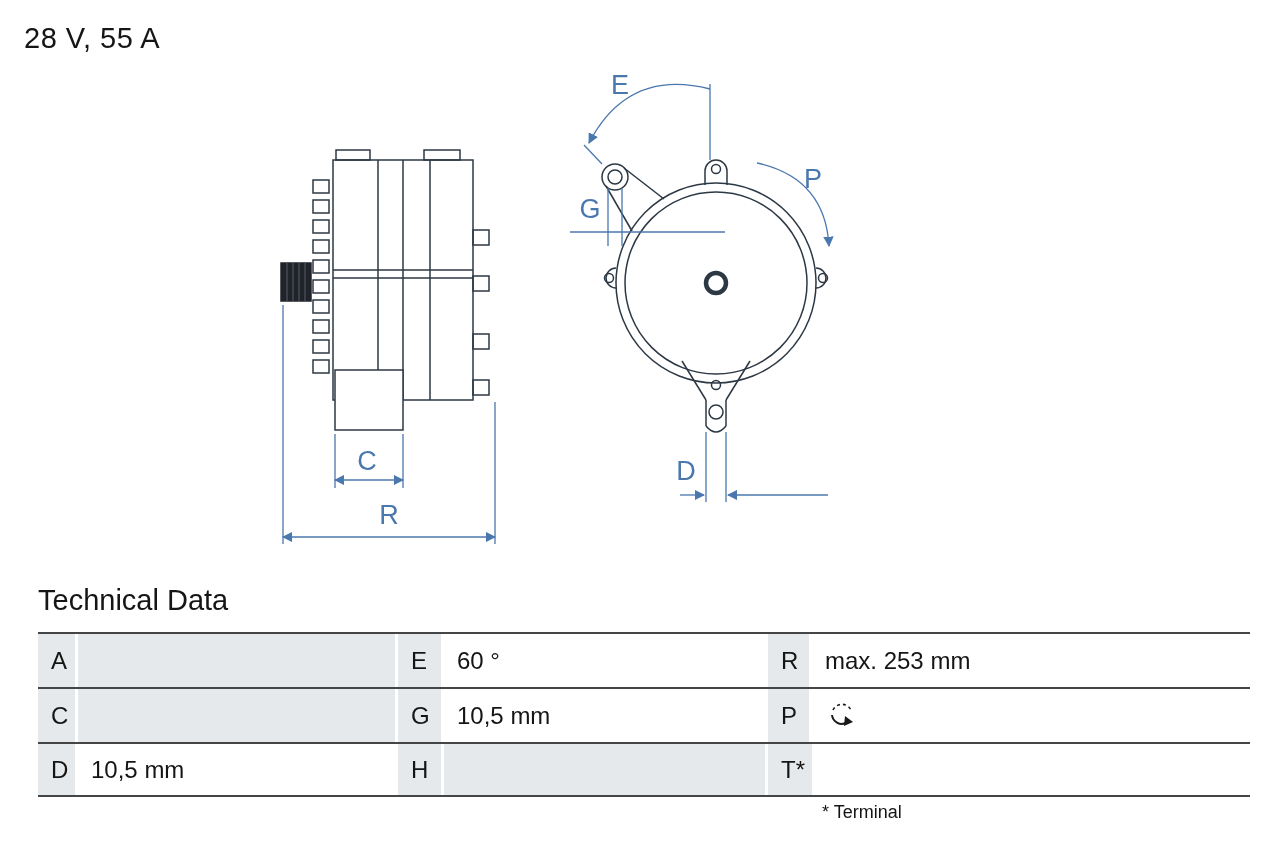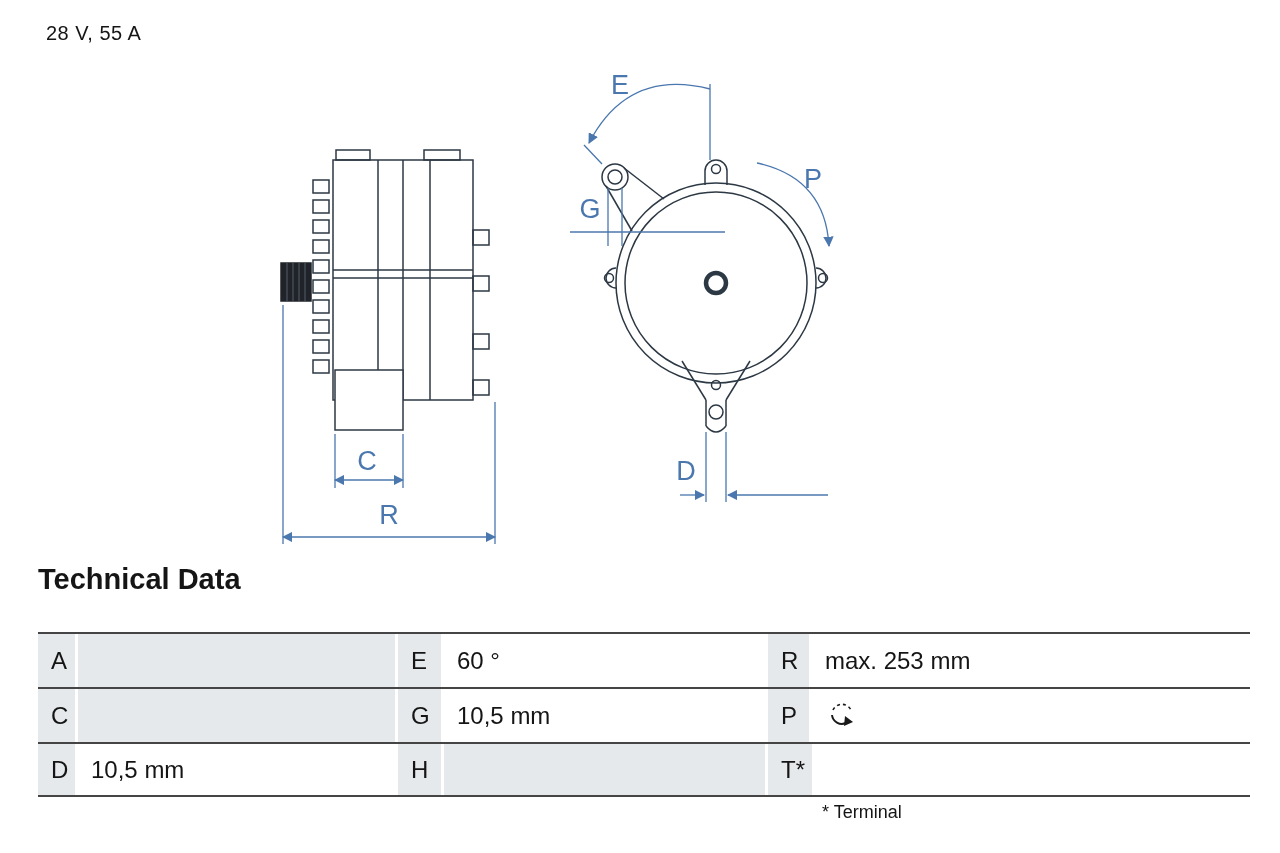--- a/index.html
+++ b/index.html
@@ -11,41 +11,41 @@
   }
   .page {
     position:relative;
     width:1280px;
     height:853px;
     background:#ffffff;
     overflow:hidden;
   }
   .rating {
     position:absolute;
-    left:46px;
+    left:24px;
     top:22px;
-    font-size:20px;
+    font-size:29px;
     letter-spacing:0.5px;
   }
   .drawing {
     position:absolute;
     left:268px;
     top:50px;
   }
   .drawing text {
     font-family:"Liberation Sans", sans-serif;
     font-size:27px;
     fill:#4a77ae;
   }
   .tech-title {
     position:absolute;
     left:38px;
-    top:563px;
+    top:584px;
     font-size:29px;
-    font-weight:bold;
+    font-weight:normal;
   }
   .data-table {
     position:absolute;
     left:38px;
     top:632px;
     width:1212px;
     font-size:24px;
   }
   .trow {
     display:grid;

